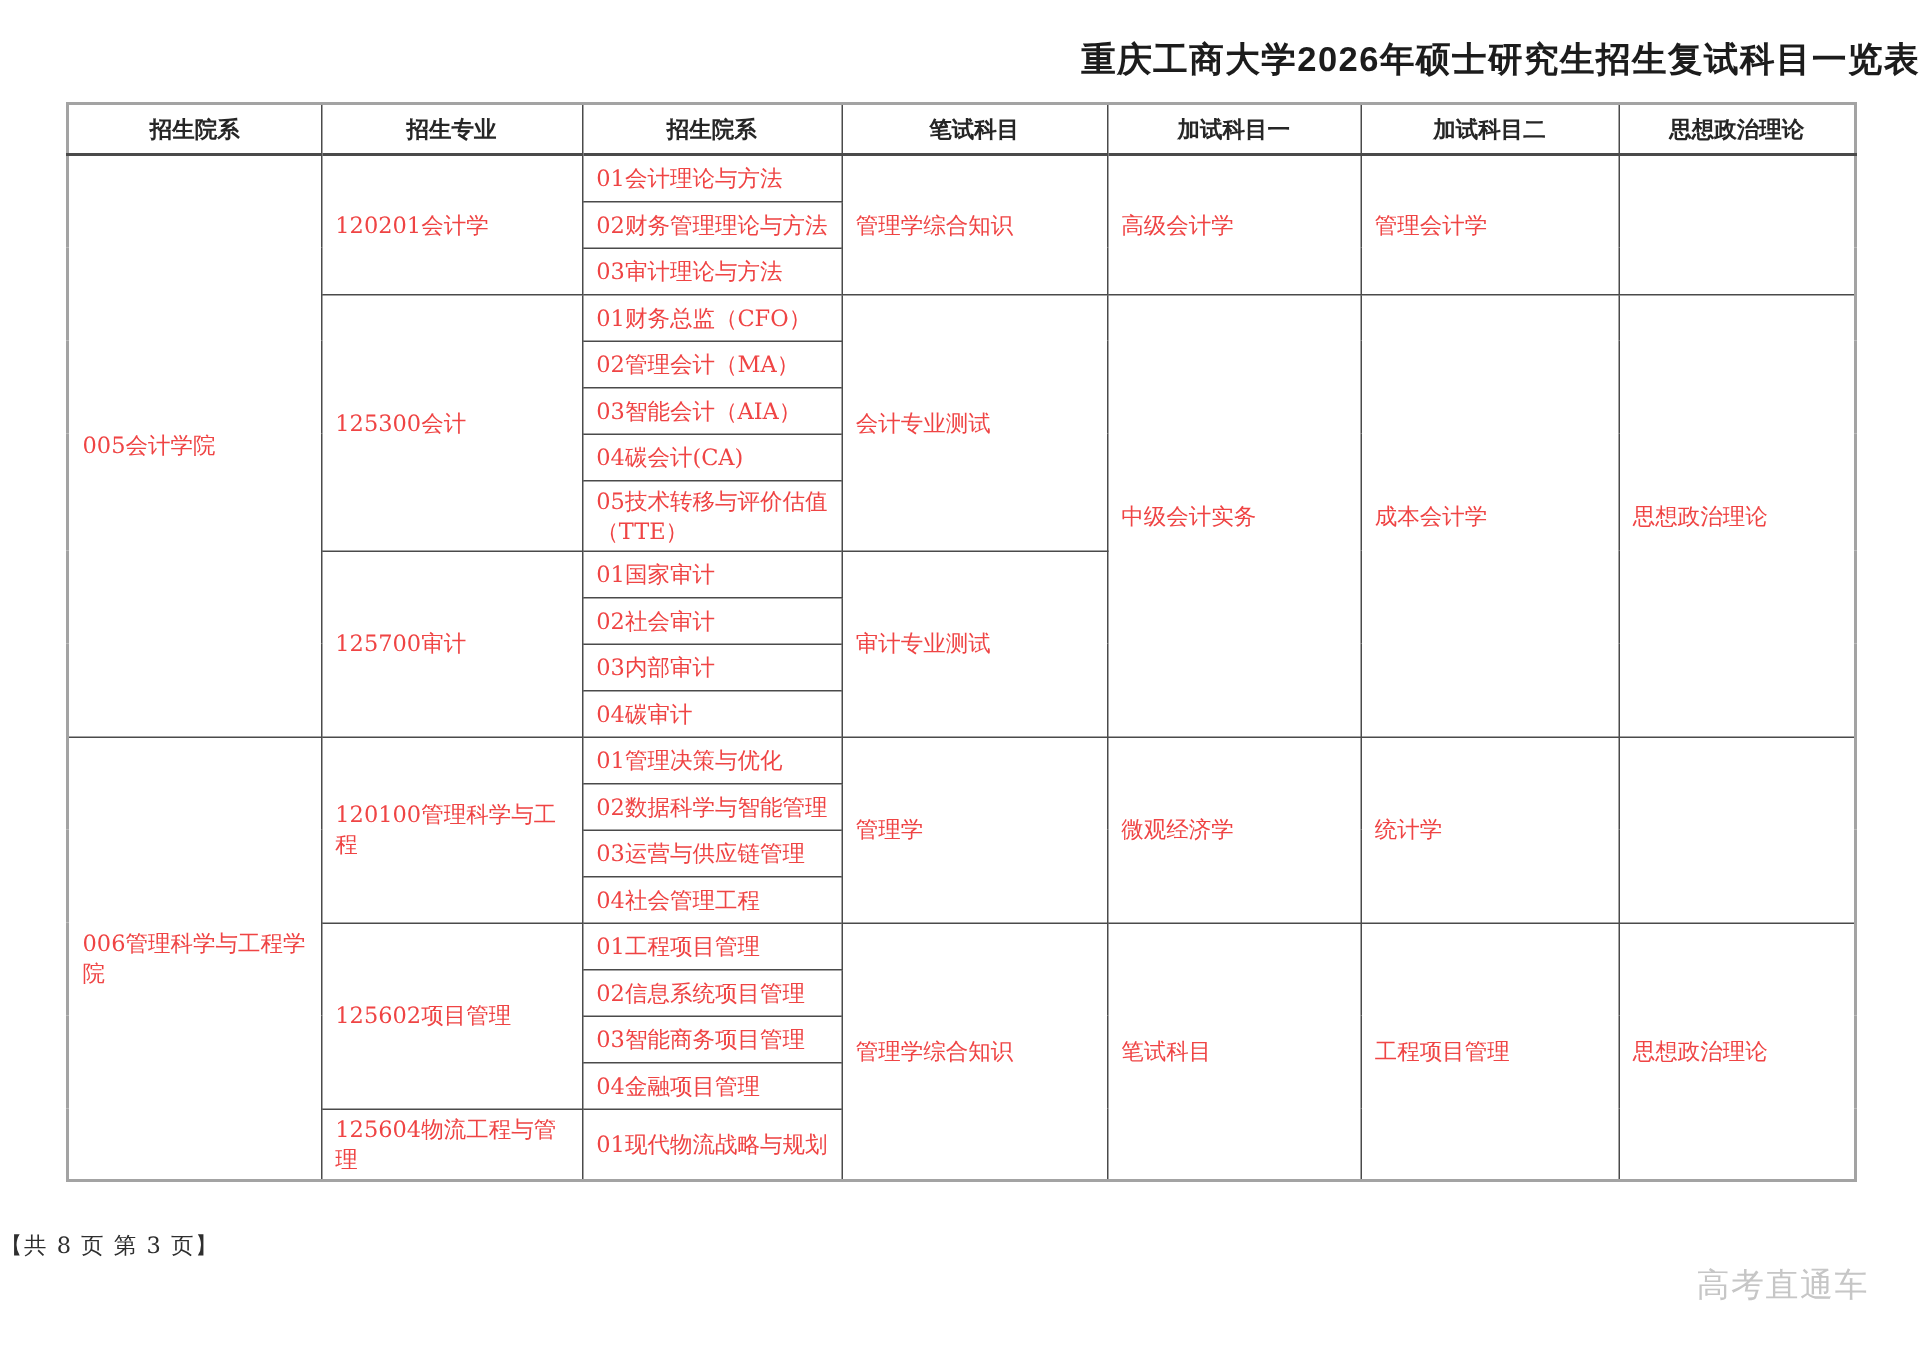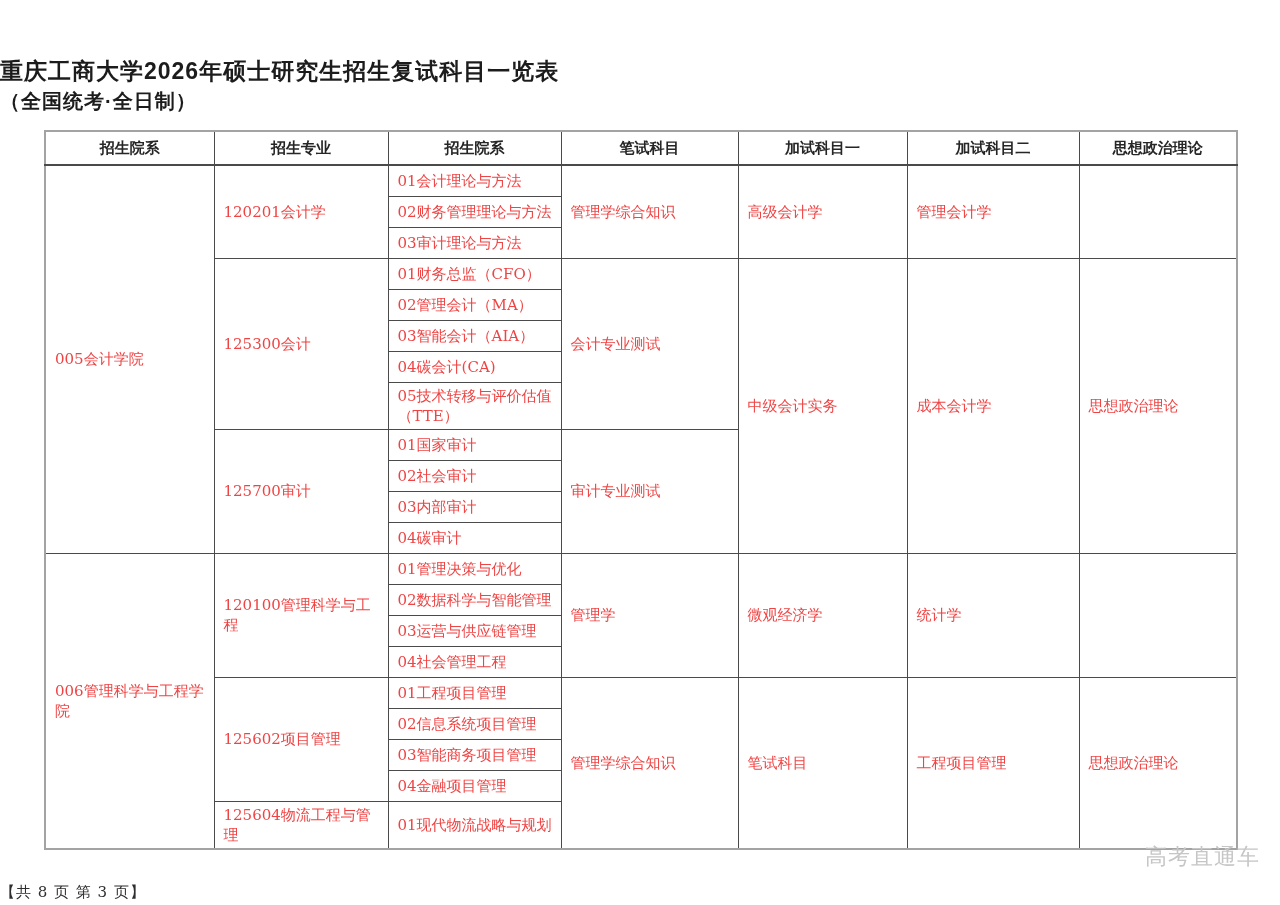--- a/index.html
+++ b/index.html
@@ -4,21 +4,21 @@
 <style>
   * { margin: 0; padding: 0; box-sizing: border-box; }
   html, body { background: #ffffff; }
   body {
     width: 1280px; height: 905px;
     position: relative;
     font-family: "DejaVu Serif", "Liberation Serif", serif;
     color: #333333;
     overflow: hidden;
   }
-  .title-block { text-align: left; margin-top: 56px; }
+  .title-block { text-align: right; margin-top: 24px; }
   .doc-title {
     font-family: "Liberation Sans", "DejaVu Sans", sans-serif;
     font-weight: bold;
     font-size: 23px;
     line-height: 30px;
     color: #1c1c1c;
     letter-spacing: 1px;
   }
   .doc-subtitle {
     font-family: "Liberation Sans", "DejaVu Sans", sans-serif;
@@ -61,34 +61,33 @@
   tr.tall { height: 42px; }
   .page-footer {
     text-align: left;
     margin-top: 33px;
     font-size: 15px;
     color: #2e2e2e;
     letter-spacing: 1px;
   }
   .watermark {
     position: absolute;
-    right: 20px;
+    right: 34px;
     top: 842px;
     font-family: "Liberation Sans", "DejaVu Sans", sans-serif;
     font-size: 22px;
     color: #c6c6c6;
     letter-spacing: 1px;
   }
 </style>
 </head>
 <body>
 
 <div class="title-block">
   <div class="doc-title">重庆工商大学2026年硕士研究生招生复试科目一览表</div>
-  <div class="doc-subtitle">（全国统考·全日制）</div>
 </div>
 
 <table class="roster">
   <colgroup>
     <col style="width:169px">
       <col style="width:174px">
       <col style="width:173px">
     <col style="width:177px">
       <col style="width:169px">
       <col style="width:172px">

